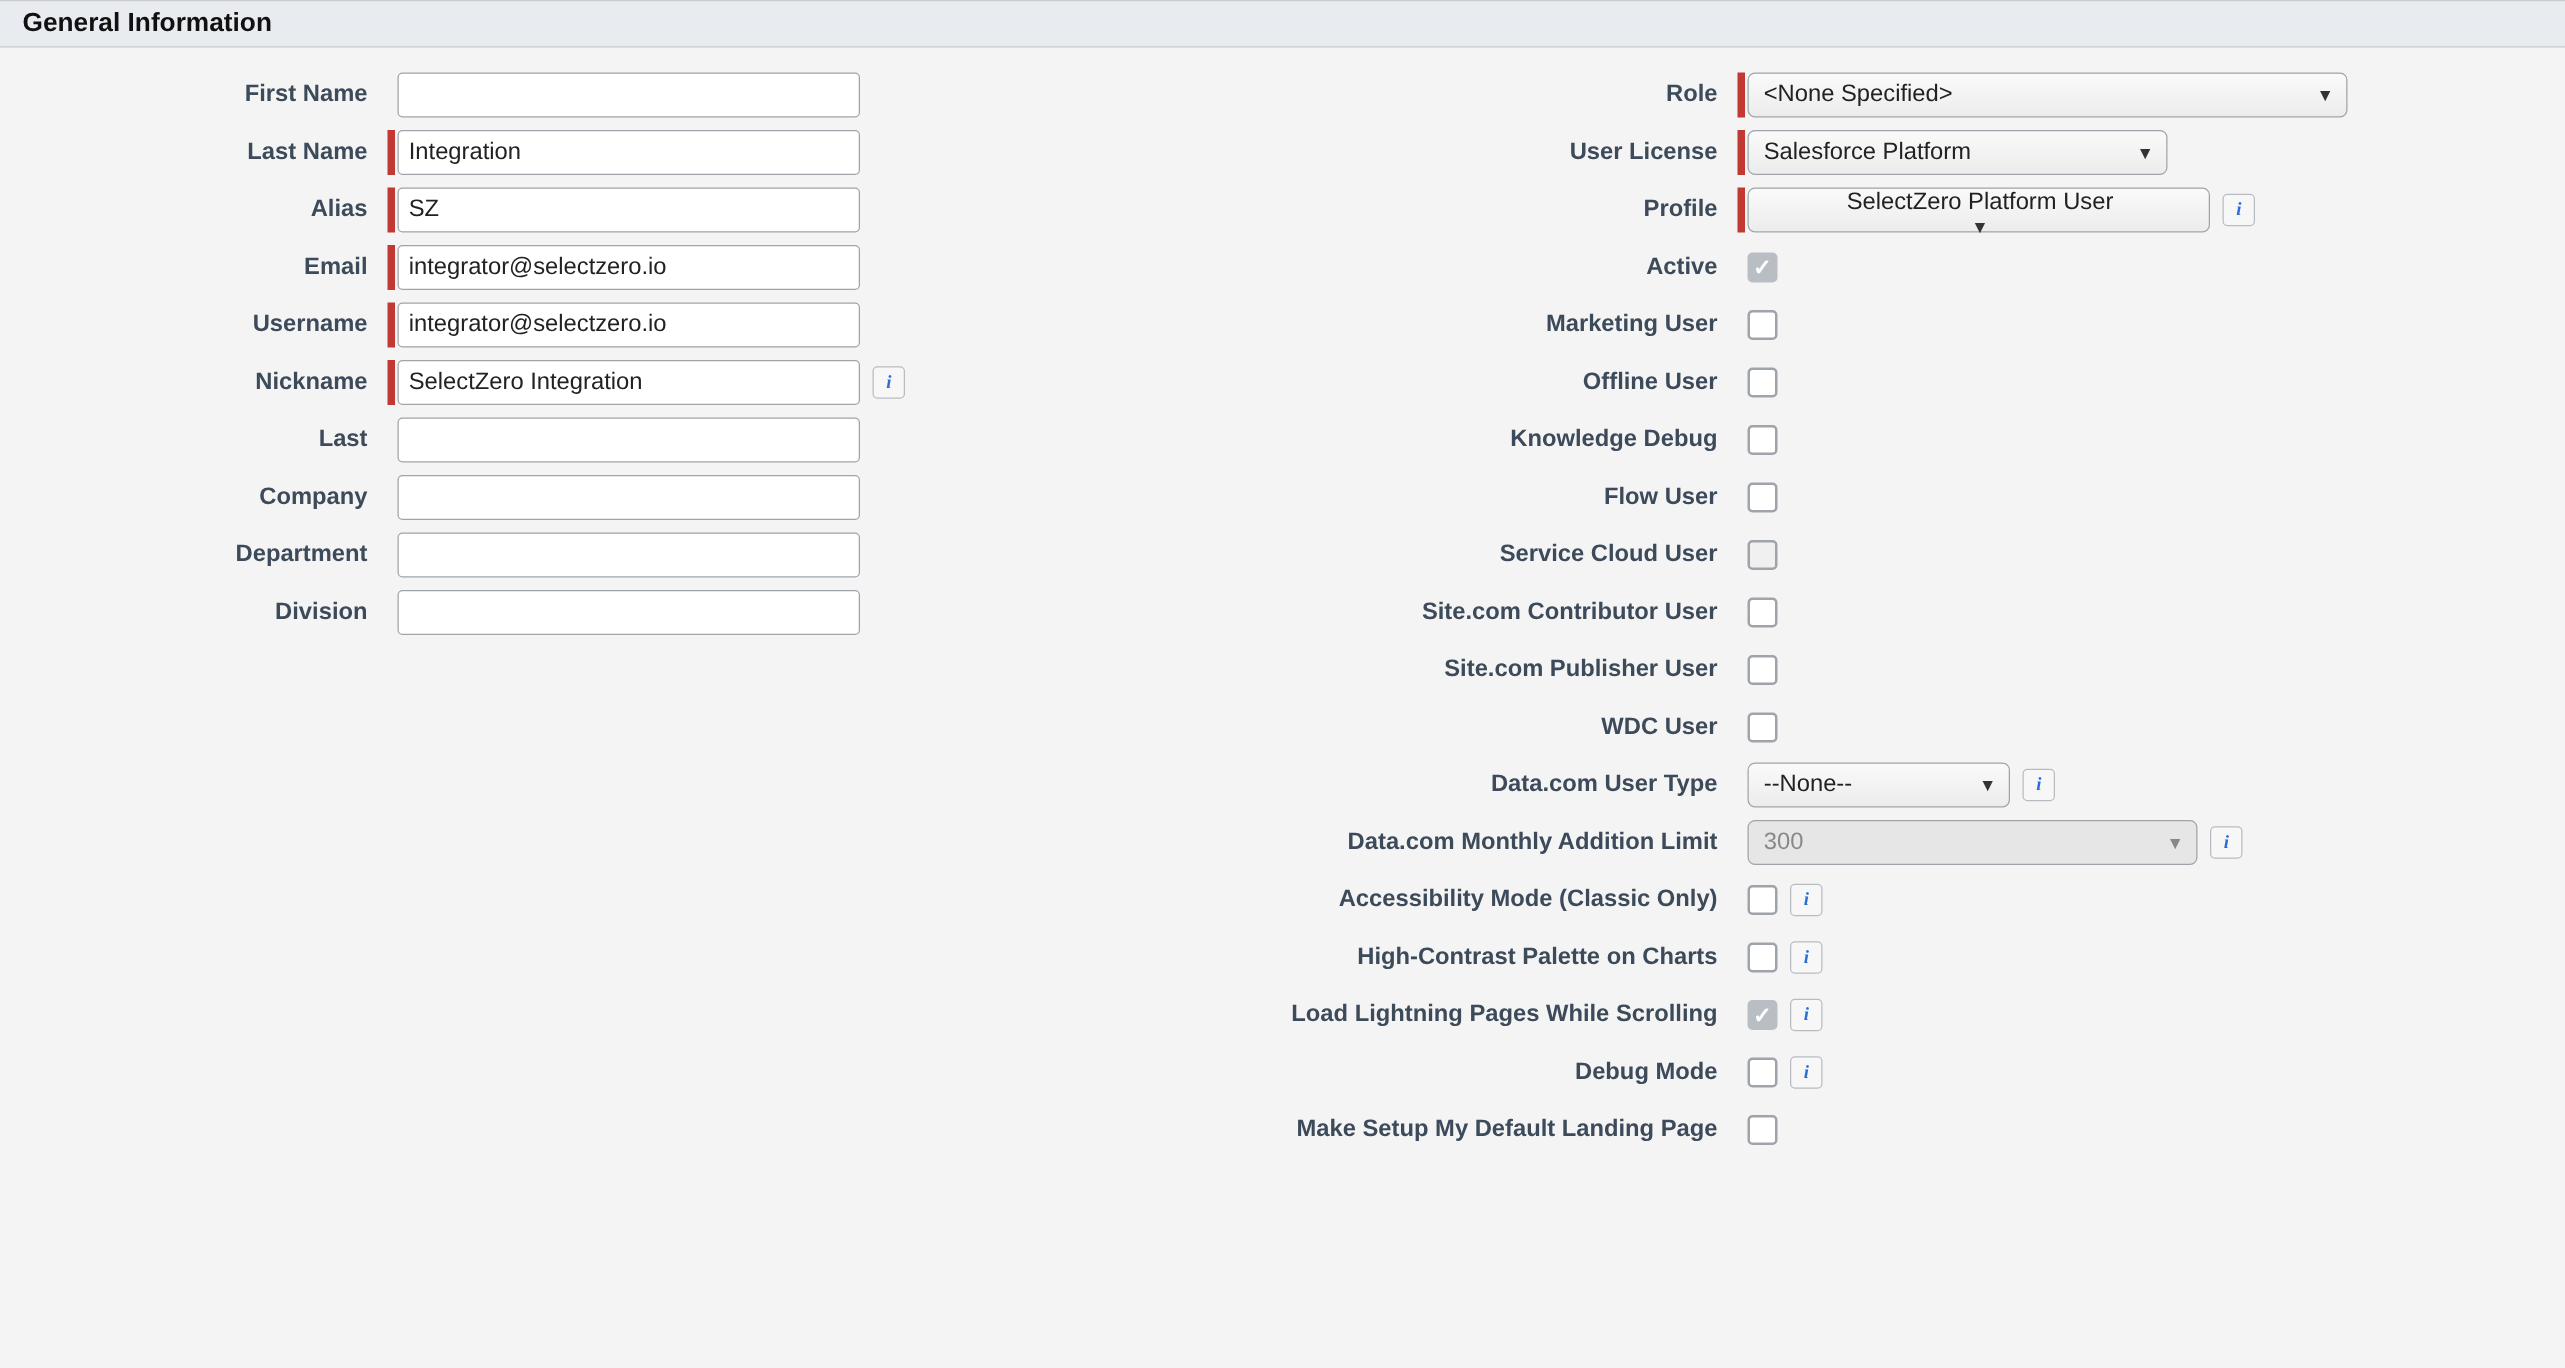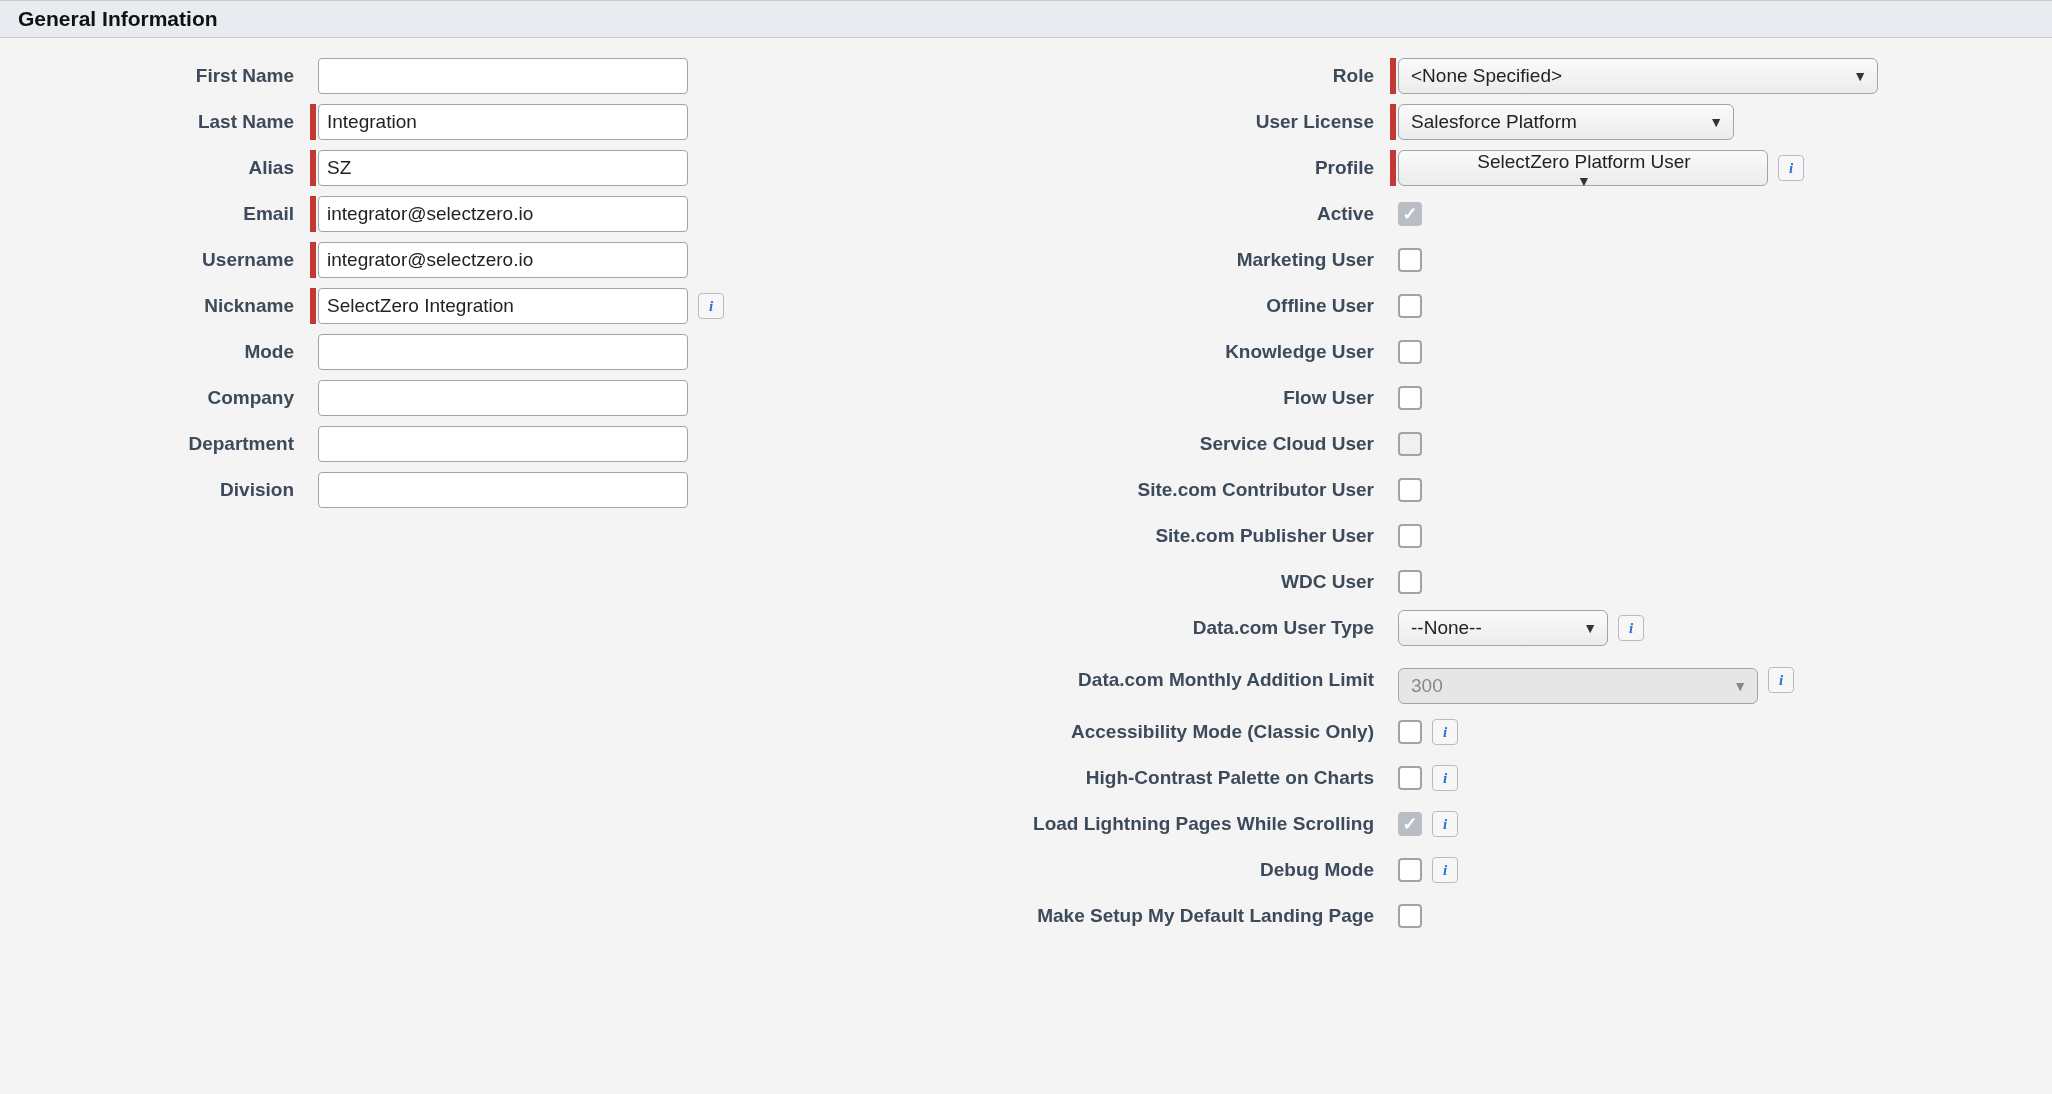--- a/index.html
+++ b/index.html
@@ -84,21 +84,21 @@
   }
   .select.disabled {
     background: #e6e6e6;
     color: #888;
     cursor: default;
   }
   .sel-w1 { width: 480px; }
   .sel-w2 { width: 336px; }
   .sel-w3 { width: 370px; flex-direction: column; }
   .sel-w4 { width: 210px; gap: 48px; }
-  .sel-w5 { width: 360px; margin-top: 12px; }
+  .sel-w5 { width: 360px; }
   .chev {
     font-size: 14px;
     color: #333;
   }
   .select.disabled .chev { color: #888; }
   .checkbox {
     width: 24px;
     height: 24px;
     border: 2px solid #9fa4ab;
     border-radius: 4px;
@@ -189,21 +189,21 @@
     <div class="row">
       <div class="lbl">Nickname</div>
       <div class="required-bar"></div>
       <input type="text" value="SelectZero Integration" style="">
       <div class="info">
           <span class="info-i">i</span>
         </div>
     </div>
 
     <div class="row">
-      <div class="lbl">Mode</div>
+      <div class="lbl">Last</div>
       <div class="required-spacer"></div>
       <input type="text" value="" style="">
     </div>
 
     <div class="row">
       <div class="lbl">Company</div>
       <div class="required-spacer"></div>
       <input type="text" value="" style="">
     </div>
 
@@ -265,21 +265,21 @@
       <div class="checkbox"></div>
     </div>
 
     <div class="row">
       <div class="lbl">Offline User</div>
       <div class="required-spacer"></div>
       <div class="checkbox"></div>
     </div>
 
     <div class="row">
-      <div class="lbl">Knowledge User</div>
+      <div class="lbl">Knowledge Debug</div>
       <div class="required-spacer"></div>
       <div class="checkbox"></div>
     </div>
 
     <div class="row">
       <div class="lbl">Flow User</div>
       <div class="required-spacer"></div>
       <div class="checkbox"></div>
     </div>
 

